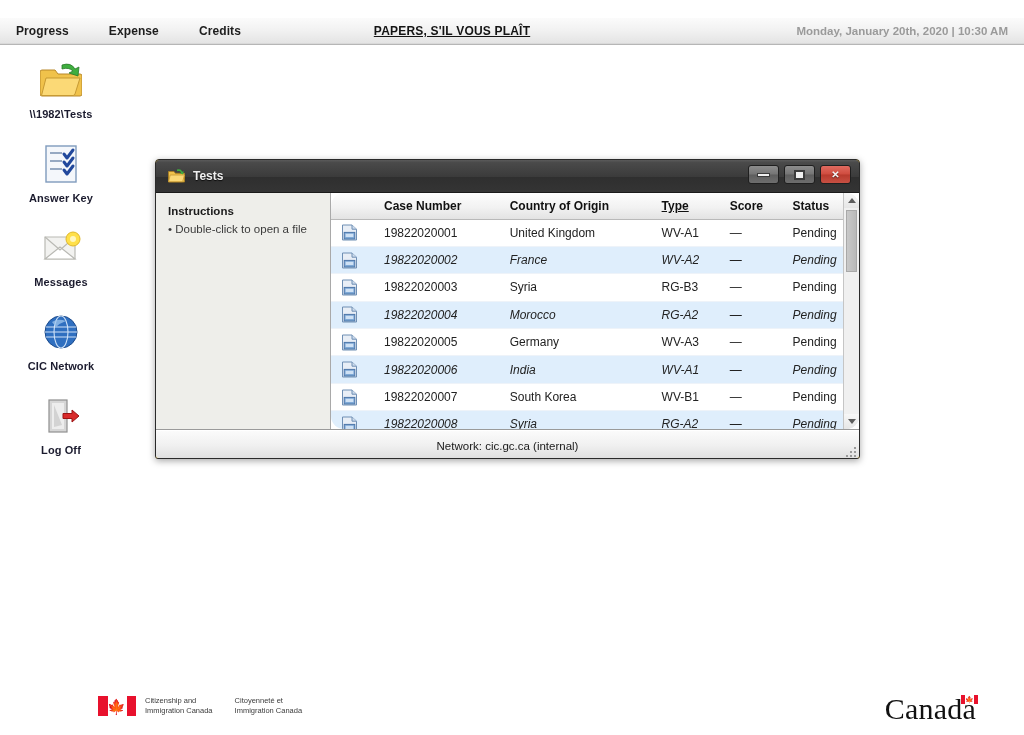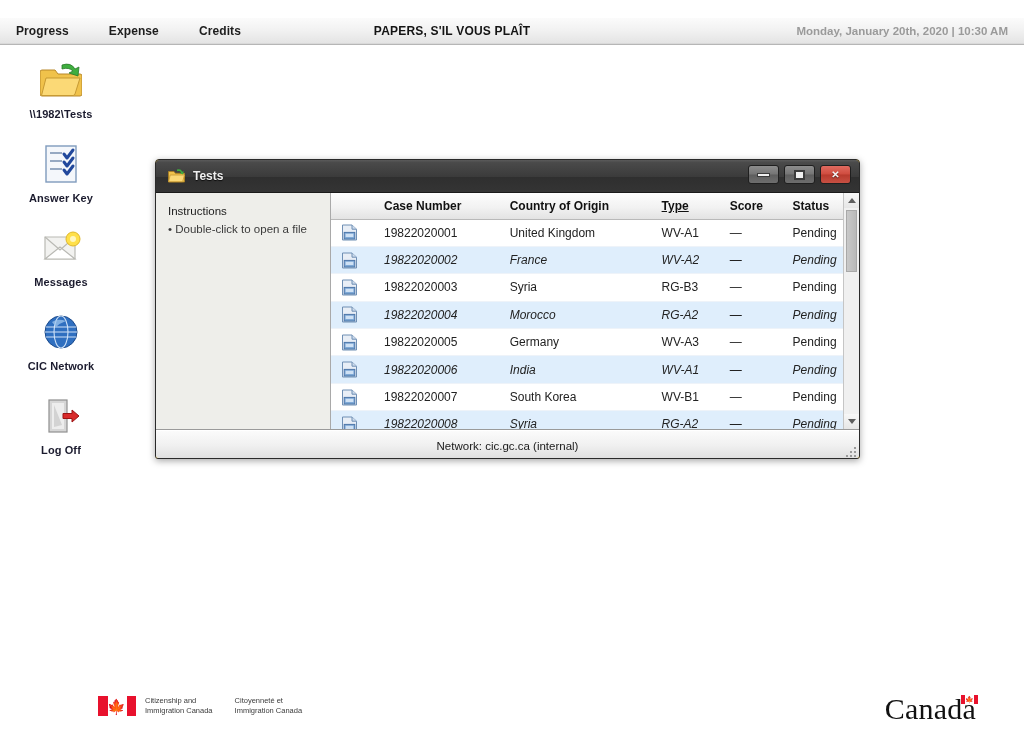--- a/index.html
+++ b/index.html
@@ -44,20 +44,21 @@
     position: absolute;
     left: 0; top: 0;
     width: 904px; height: 26px;
     line-height: 26px;
     text-align: center;
     font-size: 12px;
     font-weight: bold;
     color: #141414;
     letter-spacing: .2px;
     pointer-events: none;
+    text-decoration: underline;
   }
   #topbar .clock {
     position: absolute;
     right: 16px; top: 0;
     height: 26px;
     line-height: 26px;
     font-size: 11.5px;
     font-weight: bold;
     color: #9a9a9a;
   }
@@ -167,35 +168,36 @@
   }
   #instructions {
     width: 175px;
     box-sizing: border-box;
     background: #eeeeea;
     border-right: 1px solid #a9a9a9;
     padding: 12px 10px 0 12px;
   }
   #instructions .h {
     font-size: 11.5px;
-    font-weight: normal;
+    font-weight: bold;
     color: #1b1b1b;
     margin-bottom: 5px;
   }
   #instructions .b {
     font-size: 11.5px;
     color: #3a3a3a;
     line-height: 15px;
   }
 
   #tablewrap {
     flex: 1;
     position: relative;
     background: #fff;
     overflow: hidden;
+    border-radius: 13px;
   }
   table#filetable {
     width: 100%;
     border-collapse: collapse;
     table-layout: fixed;
   }
   #filetable thead th {
     height: 26px;
     background: linear-gradient(to bottom, #fdfdfd 0%, #f2f2f2 55%, #e3e3e3 100%);
     border-bottom: 1px solid #b9b9b9;

